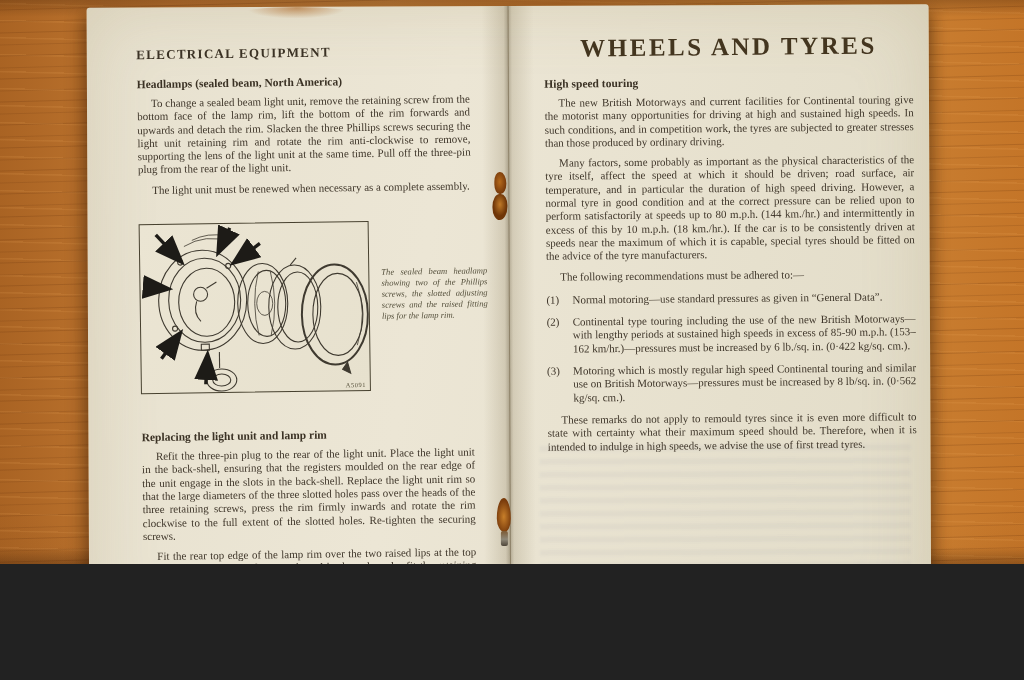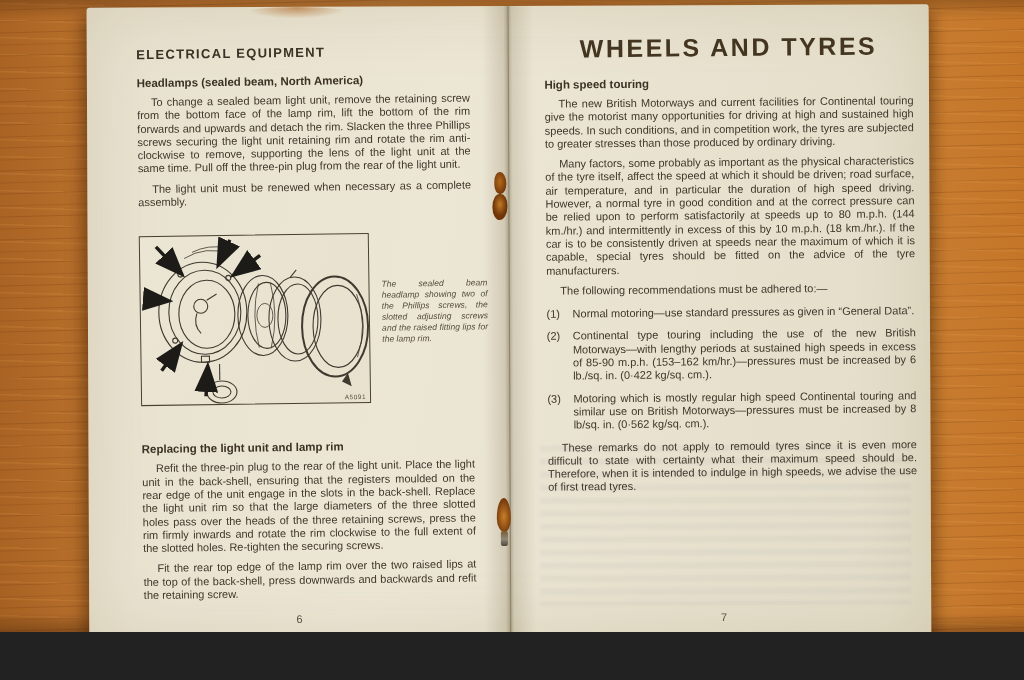--- a/index.html
+++ b/index.html
@@ -1,18 +1,18 @@
 <!DOCTYPE html>
 <html><head>
 <meta charset="utf-8">
 <style>
   html,body{margin:0;padding:0;background:#222;}
   .scene{
-    position:relative;width:1024px;height:632px;overflow:hidden;
-    font-family:Liberation Sans, sans-serif;
+    position:relative;width:1024px;height:564px;overflow:hidden;
+    font-family:Liberation Serif, serif;
     background:
       radial-gradient(130% 110% at 50% 45%, rgba(0,0,0,0) 55%, rgba(70,35,8,.30) 100%),
       linear-gradient(180deg, rgba(60,30,8,.30), rgba(0,0,0,0) 3%, rgba(0,0,0,0) 97%, rgba(60,30,8,.35)),
       repeating-linear-gradient(178.5deg, rgba(100,48,10,0) 0px, rgba(100,48,10,0) 9px, rgba(100,48,10,.22) 10px, rgba(100,48,10,0) 11px, rgba(100,48,10,0) 21px, rgba(90,42,8,.15) 22px, rgba(100,48,10,0) 23px),
       repeating-linear-gradient(1.5deg, rgba(240,170,90,0) 0 15px, rgba(242,172,92,.14) 16px 17px),
       linear-gradient(90deg, #a96323, #c97e35 18%, #d28a3e 38%, #c97c31 55%, #d08a3d 75%, #c47528 100%);
   }
   .book{
     position:absolute;left:88px;top:6px;width:842px;height:650px;
     transform:rotate(-0.25deg);

